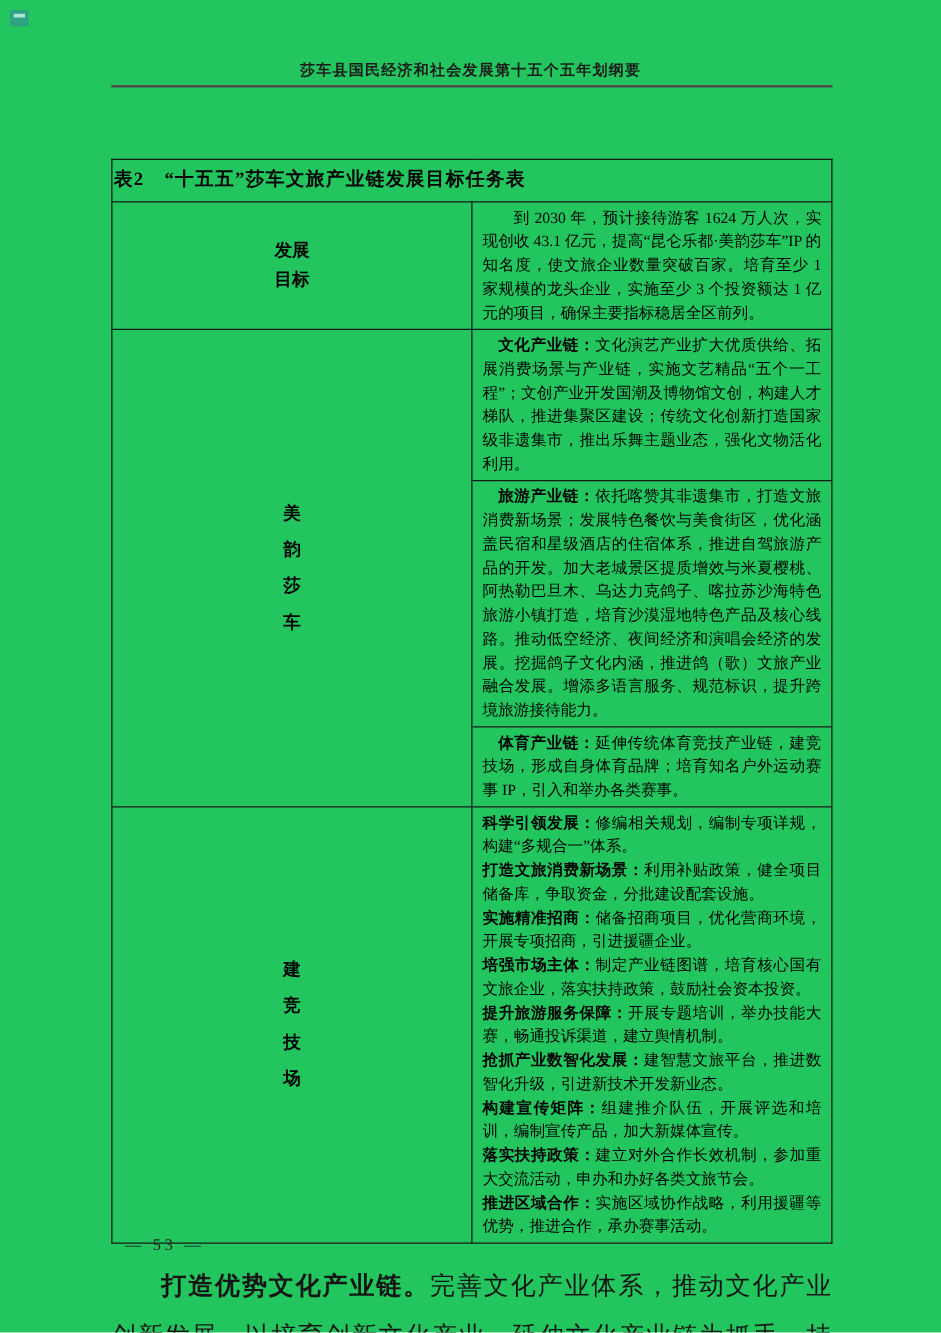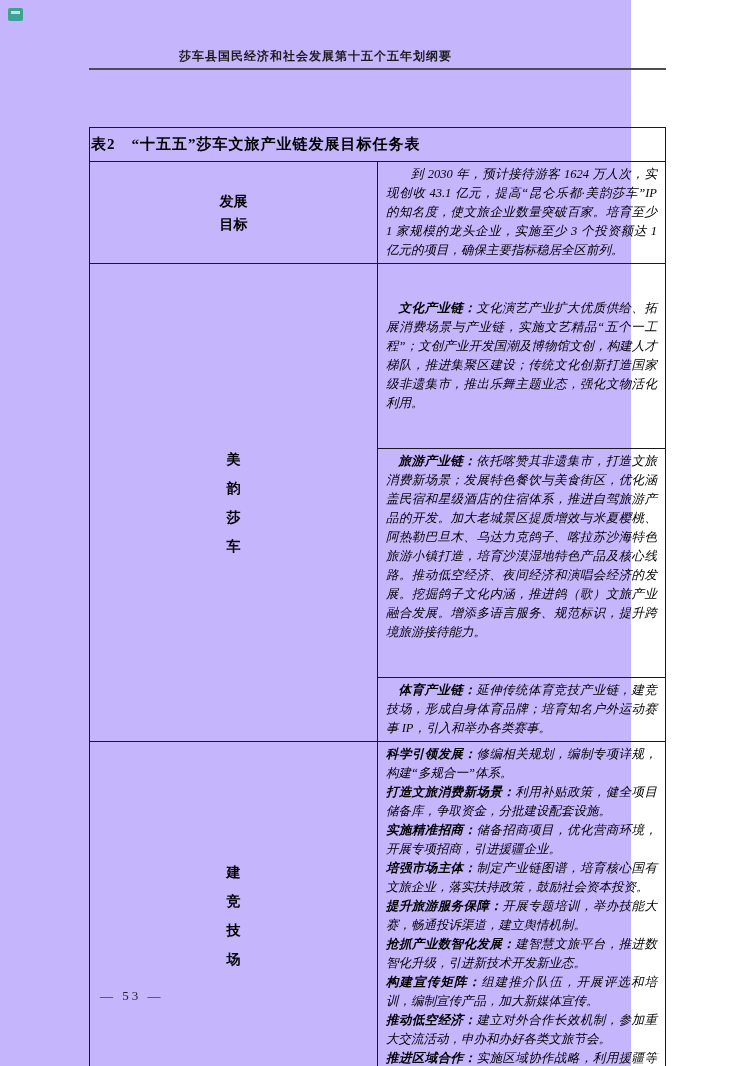--- a/index.html
+++ b/index.html
@@ -3,21 +3,21 @@
 <meta charset="utf-8">
 <style>
   html, body {
     margin: 0; padding: 0;
     width: 753px; height: 1066px;
     background: #ffffff;
     overflow: hidden;
     font-family: "Liberation Serif", "DejaVu Serif", serif;
     color: #111111;
   }
-  .page { position: relative; width: 631px; height: 1066px; background: #c4b5fd; }
+  .page { position: relative; width: 753px; height: 1066px; background: #22c55e; }
 
   .corner-mark {
     position: absolute; top: 8px; left: 8px;
     width: 15px; height: 13px;
     background: #2fa089; border-radius: 2px; opacity: .9;
   }
   .corner-mark::after {
     content: ""; position: absolute; left: 3px; top: 3px;
     width: 9px; height: 3px; background: #bfe8df;
   }
@@ -41,23 +41,23 @@
   table.doc-table td { border: 1.5px solid #1a1a1a; vertical-align: middle; }
   .t-title {
     text-align: left; font-weight: 700; font-size: 15px;
     height: 31px; letter-spacing: 1px;
   }
   .t-head { width: 54px; text-align: center; font-weight: 700; font-size: 14px; }
   .vlabel { margin: 0 auto; word-break: break-all; text-align: center; }
   .vlabel.w2 { width: 34px; line-height: 23px; }
   .vlabel.w1 { width: 16px; line-height: 29px; }
   .t-cell { padding: 3px 8px; text-align: justify; }
-  .t-cell p { margin: 0; font-style: italic; }
+  .t-cell p { margin: 0; }
   .nopad { padding: 0; }
-  .sub { padding: 3px 8px; text-align: justify; margin-top: 32px; }
+  .sub { padding: 3px 8px; text-align: justify; }
   .sub + .sub { border-top: 1.5px solid #1a1a1a; }
   .sub p { margin: 0; }
   .indent2 { text-indent: 2em; }
   .indent1 { text-indent: 1em; }
   .lbl { font-weight: 700; }
   .task { text-indent: 0; }
 
   .body-text {
     margin: 14px 0 0 0; width: 577px;
     font-size: 20px; line-height: 40px; letter-spacing: 1px;
@@ -119,21 +119,21 @@
           <div class="vlabel w1">建竞技场</div>
         </td>
         <td class="t-cell">
           <p class="task"><span class="lbl">科学引领发展：</span><span>修编相关规划，编制专项详规，构建“多规合一”体系。</span></p>
           <p class="task"><span class="lbl">打造文旅消费新场景：</span><span>利用补贴政策，健全项目储备库，争取资金，分批建设配套设施。</span></p>
           <p class="task"><span class="lbl">实施精准招商：</span><span>储备招商项目，优化营商环境，开展专项招商，引进援疆企业。</span></p>
           <p class="task"><span class="lbl">培强市场主体：</span><span>制定产业链图谱，培育核心国有文旅企业，落实扶持政策，鼓励社会资本投资。</span></p>
           <p class="task"><span class="lbl">提升旅游服务保障：</span><span>开展专题培训，举办技能大赛，畅通投诉渠道，建立舆情机制。</span></p>
           <p class="task"><span class="lbl">抢抓产业数智化发展：</span><span>建智慧文旅平台，推进数智化升级，引进新技术开发新业态。</span></p>
           <p class="task"><span class="lbl">构建宣传矩阵：</span><span>组建推介队伍，开展评选和培训，编制宣传产品，加大新媒体宣传。</span></p>
-          <p class="task"><span class="lbl">推动低空经济：</span><span>建立对外合作长效机制，参加重大交流活动，申办和办好各类文旅节会。</span></p>
+          <p class="task"><span class="lbl">落实扶持政策：</span><span>建立对外合作长效机制，参加重大交流活动，申办和办好各类文旅节会。</span></p>
           <p class="task"><span class="lbl">推进区域合作：</span><span>实施区域协作战略，利用援疆等优势，推进合作，承办赛事活动。</span></p>
         </td>
       </tr>
     </tbody>
       </table>
 
     <p class="body-text"><span class="lead">打造优势文化产业链。</span><span>完善文化产业体系，推动文化产业创新发展，以培育创新文化产业、延伸文化产业链为抓手，持续扩大文化产品供给、创新文化消费场景、推出多样化文化精品，促进中华优秀文化交流。“十五五”期间，莎车以“昆仑乐都”品牌为核心，全面巩固演艺产业基础，深入挖掘多元一体文化资源，创编思想性与艺术性兼具的精品力作，建立重点剧目项目库推出“木卡姆·同心谣”等剧目，打造“木卡姆情怀”沉浸式驻场演艺、沙漠星光演唱会等新业态，推动文艺进景区，构建全时全域</span></p>
 
   </div>
 

